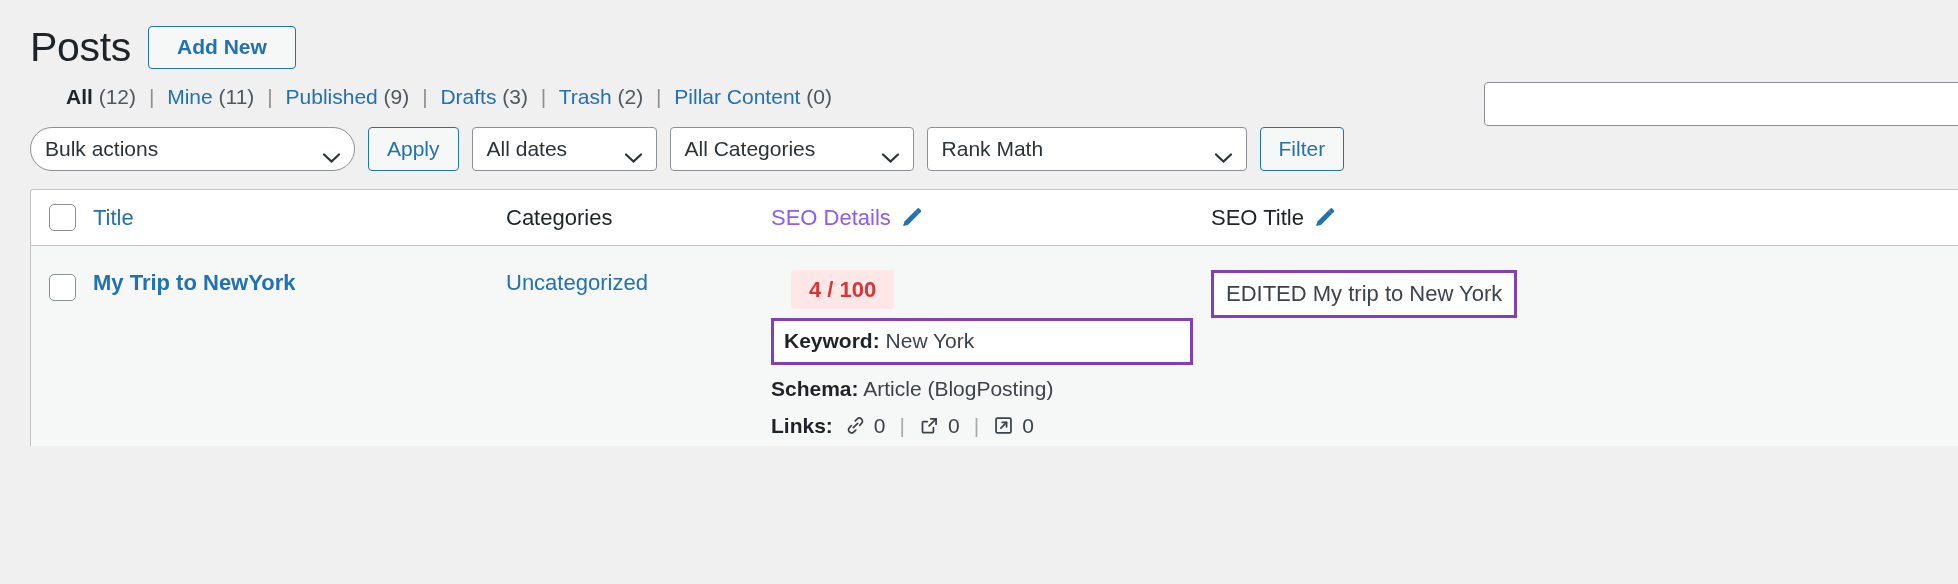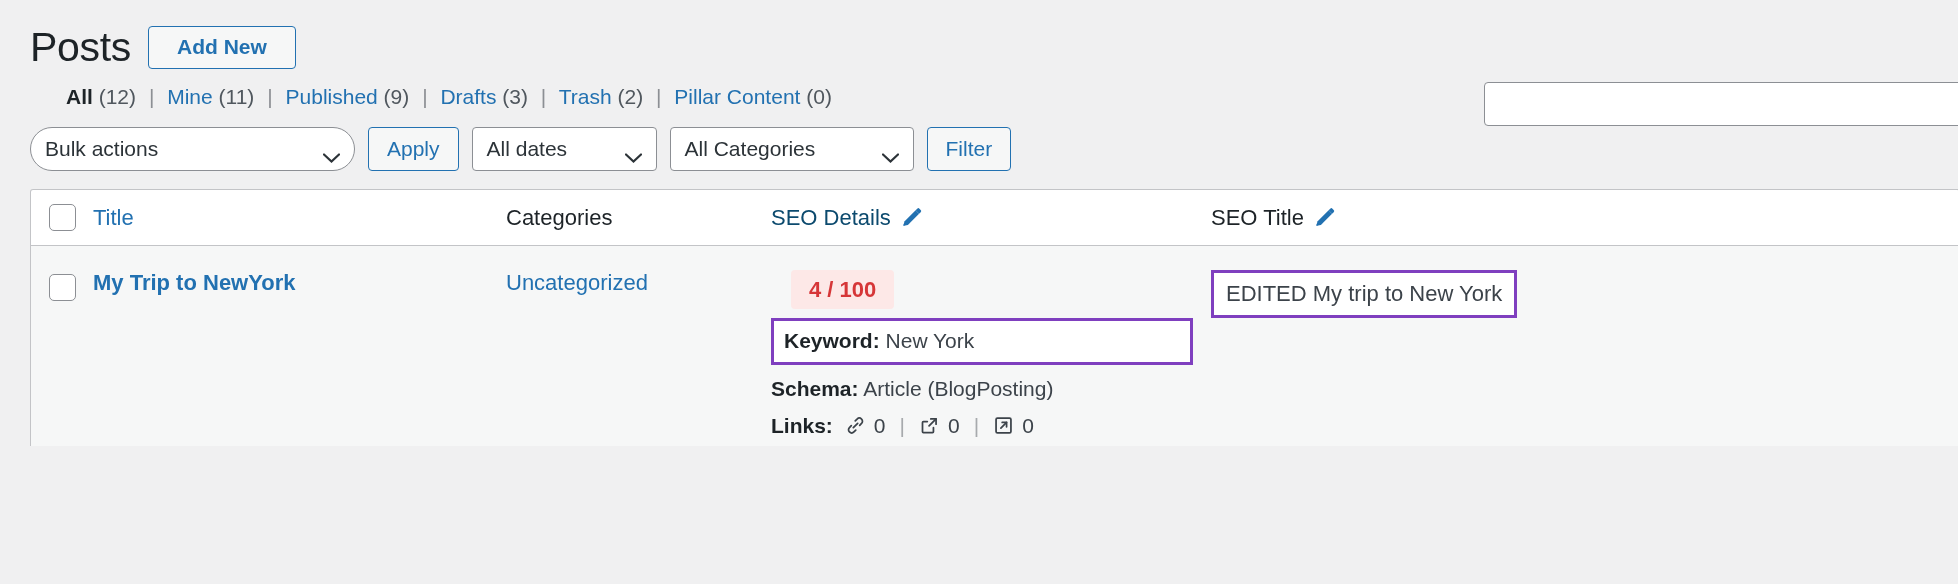--- a/index.html
+++ b/index.html
@@ -142,21 +142,21 @@
   .th, .td { padding: 0; }
 
   .col-cb       { width: 62px;  flex: 0 0 62px;  display:flex; justify-content:center; }
   .col-title    { width: 386px; flex: 0 0 386px; }
   .col-cats     { width: 272px; flex: 0 0 272px; }
   .col-seo      { width: 442px; flex: 0 0 442px; }
   .col-seotitle { width: 480px; flex: 0 0 480px; }
 
   .thead .col-title   { font-size: 22px; color: #2271b1; font-weight: 400; cursor: pointer; }
   .thead .col-cats    { font-size: 22px; color: #1d2327; padding-left: 27px; }
-  .thead .col-seo     { font-size: 22px; color: #0c4a6e; text-align: left; padding-left: 20px;
+  .thead .col-seo     { font-size: 22px; color: #8b5cf6; text-align: left; padding-left: 20px;
                         display: flex; align-items: center; gap: 9px; }
   .thead .col-seotitle{ font-size: 22px; color: #1d2327; padding-left: 18px;
                         display: flex; align-items: center; gap: 9px; }
 
   .cb {
     width: 27px; height: 27px;
     border: 1.6px solid #8c8f94;
     border-radius: 5px;
     background: #fff;
     cursor: pointer;
@@ -302,20 +302,28 @@
 
   <div class="select-ctl sel-cats">
     <span>All Categories</span>
     <span class="chev">
       <svg viewBox="0 0 17 10" width="17" height="10">
           <path d="M1 1.5 L8.5 8.5 L16 1.5" fill="none" stroke="#2c3338" stroke-width="2.2" stroke-linecap="round"></path>
         </svg>
     </span>
   </div>
 
+  <div class="select-ctl sel-rankmath">
+    <span>Rank Math</span>
+    <span class="chev">
+      <svg viewBox="0 0 17 10" width="17" height="10">
+          <path d="M1 1.5 L8.5 8.5 L16 1.5" fill="none" stroke="#2c3338" stroke-width="2.2" stroke-linecap="round"></path>
+        </svg>
+    </span>
+  </div>
 
   <div class="link-btn">Filter</div>
 </div>
 
 <div class="wp-table">
 
   <div class="tr thead">
     <div class="th col-cb">
       <div class="cb"></div>
     </div>

